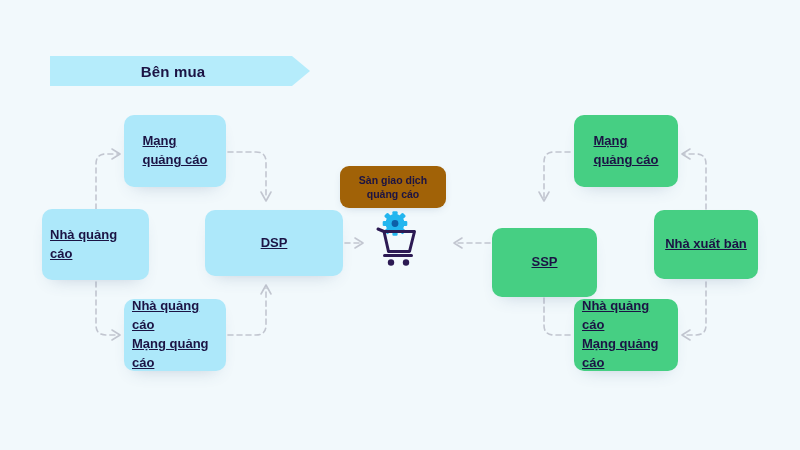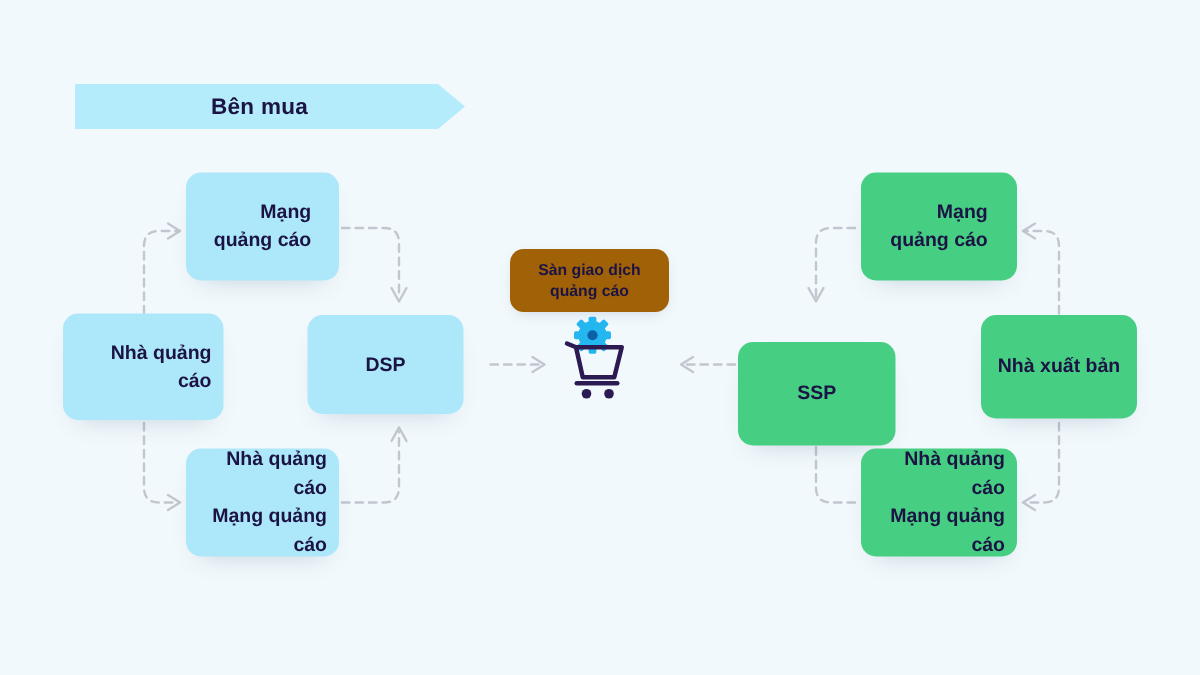--- a/index.html
+++ b/index.html
@@ -50,38 +50,39 @@
     padding-left: 14px;
     box-sizing: border-box;
   }
 
   
   .node {
     position: absolute;
     display: flex;
     align-items: center;
     justify-content: center;
-    text-align: right;
+    text-align: left;
     border-radius: 10px;
     font-size: 13px;
     font-weight: bold;
     color: #1b1344;
     line-height: 1.45;
     box-sizing: border-box;
     padding: 4px 8px;
     z-index: 3;
     box-shadow: 0 8px 18px -10px rgba(60,90,130,.30);
+    text-decoration: underline;
   }
   .node.blue  { background: #ade8fa; }
   .node.green { background: #46cf83; }
 
   .n-adv       { left: 42px;  top: 209px; width: 107px; height: 71px; }
   .n-adnet-l   { left: 124px; top: 115px; width: 102px; height: 72px; }
   .n-advnet-l  { left: 124px; top: 299px; width: 102px; height: 72px; }
-  .n-dsp       { left: 205px; top: 210px; width: 104px; height: 66px; }
+  .n-dsp       { left: 205px; top: 210px; width: 138px; height: 66px; }
 
   .n-ssp       { left: 492px; top: 228px; width: 105px; height: 69px; }
   .n-adnet-r   { left: 574px; top: 115px; width: 104px; height: 72px; }
   .n-advnet-r  { left: 574px; top: 299px; width: 104px; height: 72px; }
   .n-pub       { left: 654px; top: 210px; width: 104px; height: 69px; }
 
   
   .exchange-label {
     position: absolute;
     left: 340px;

